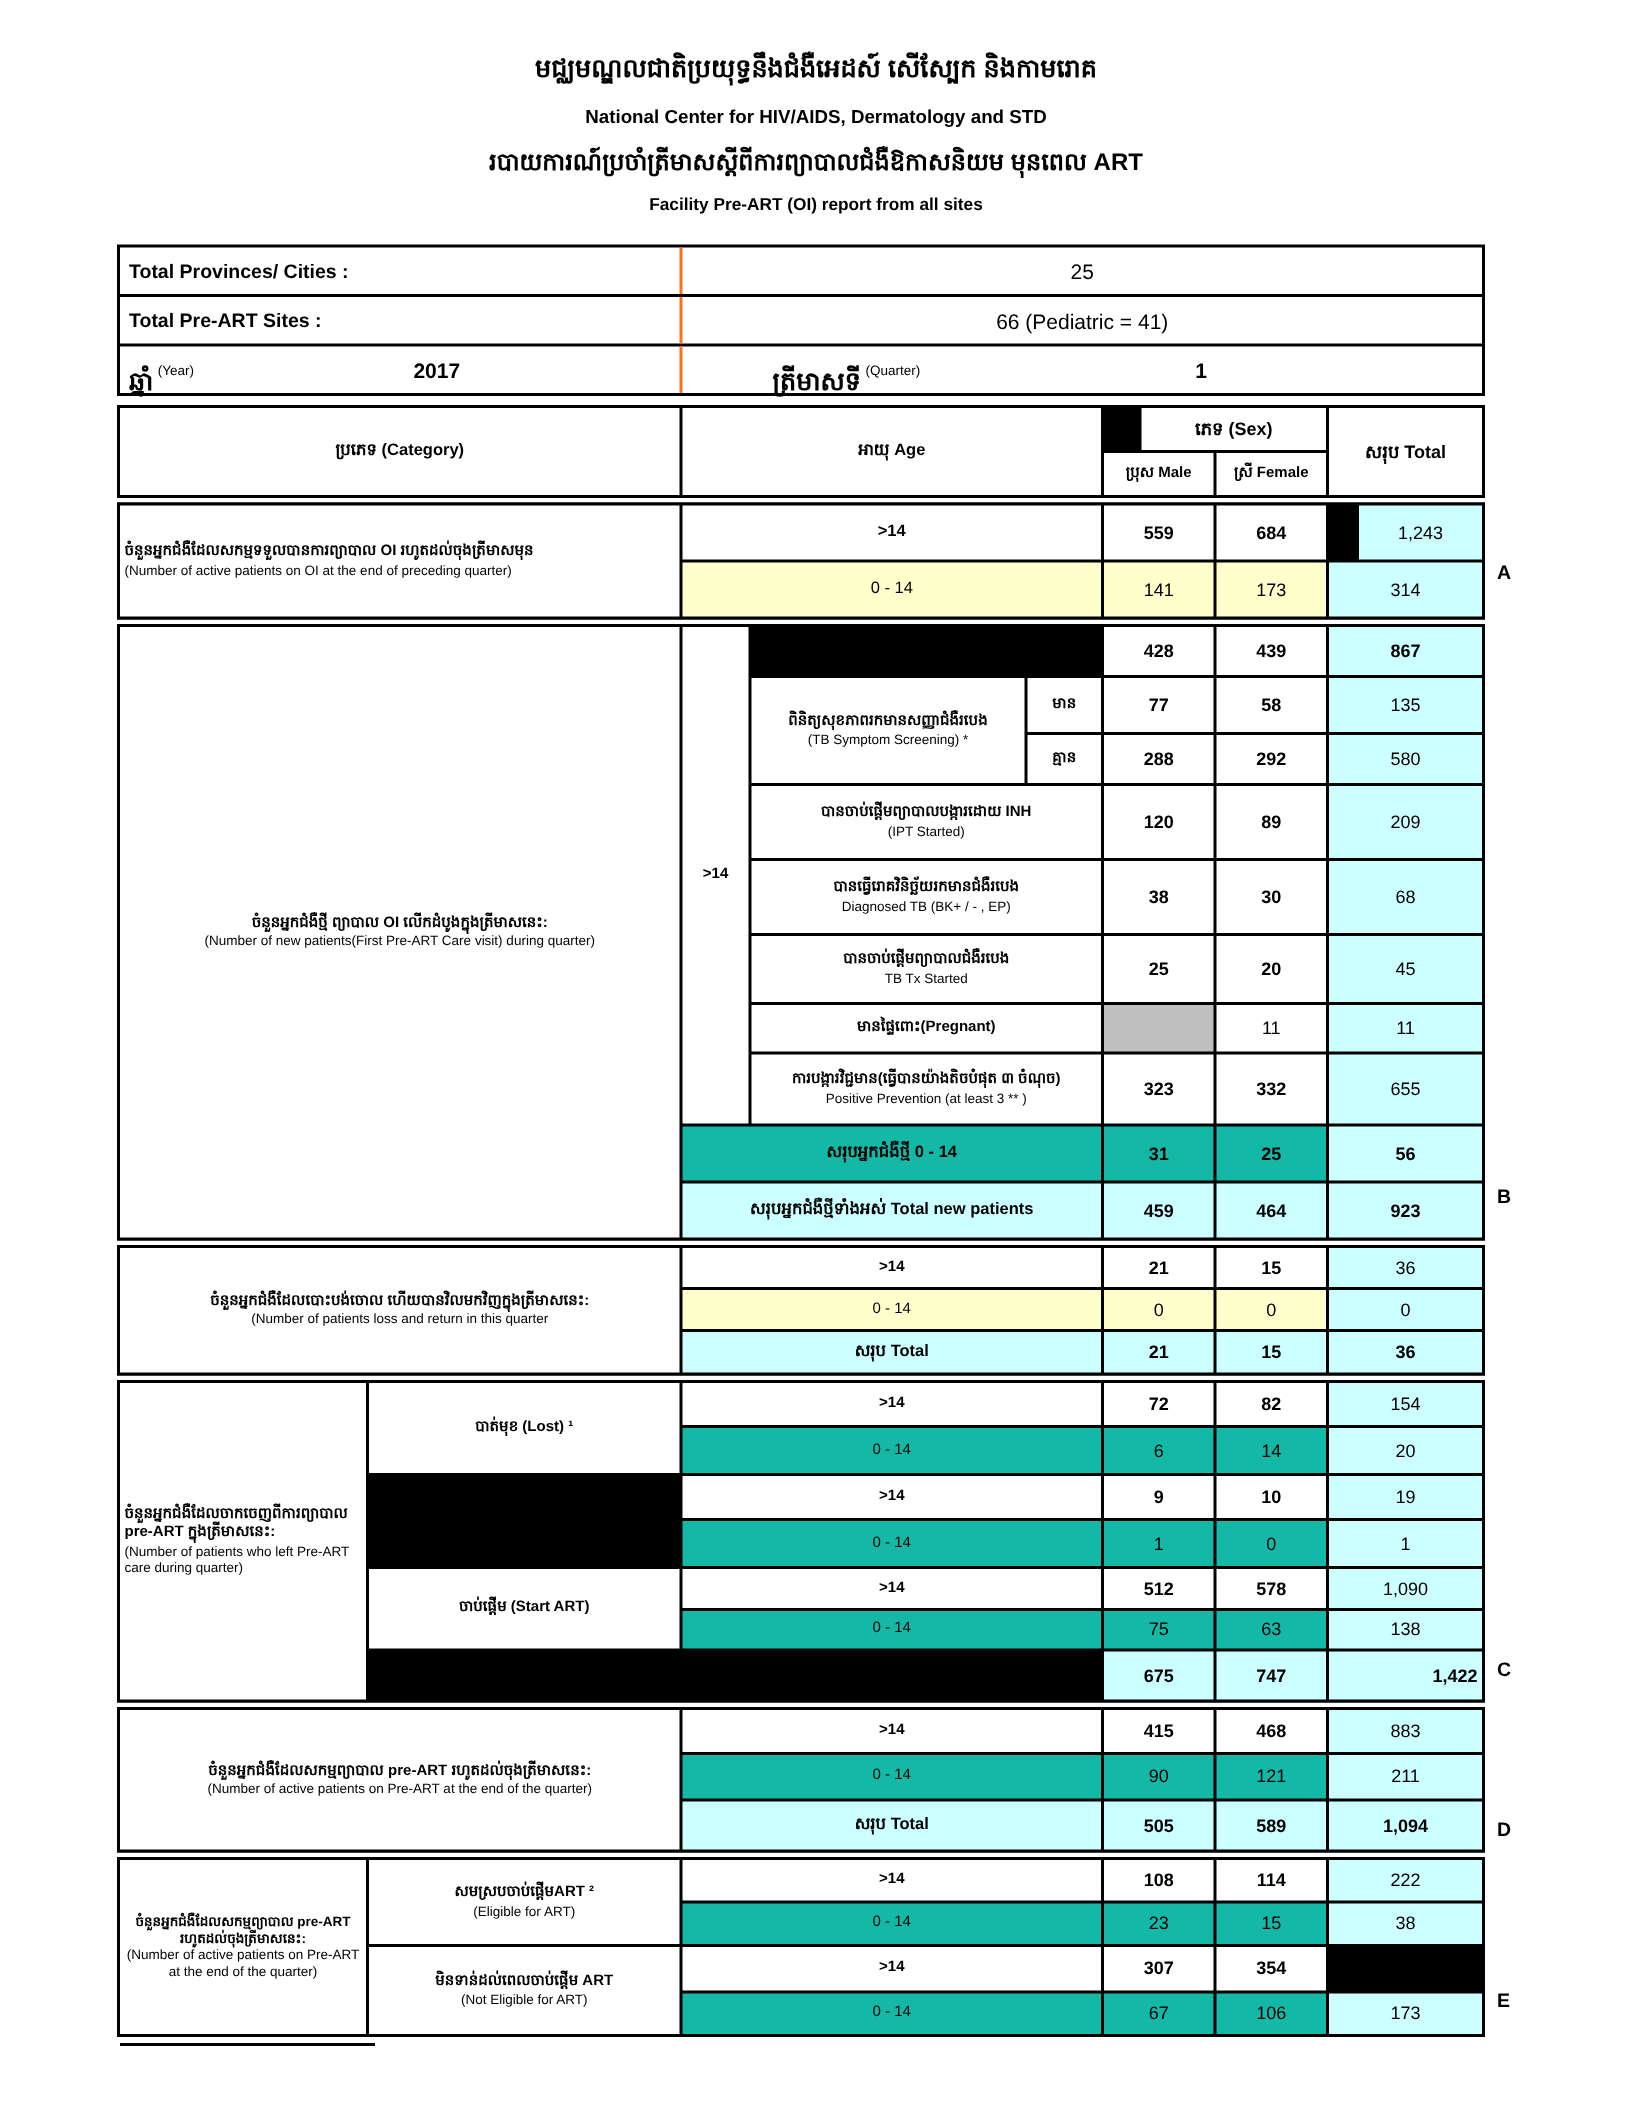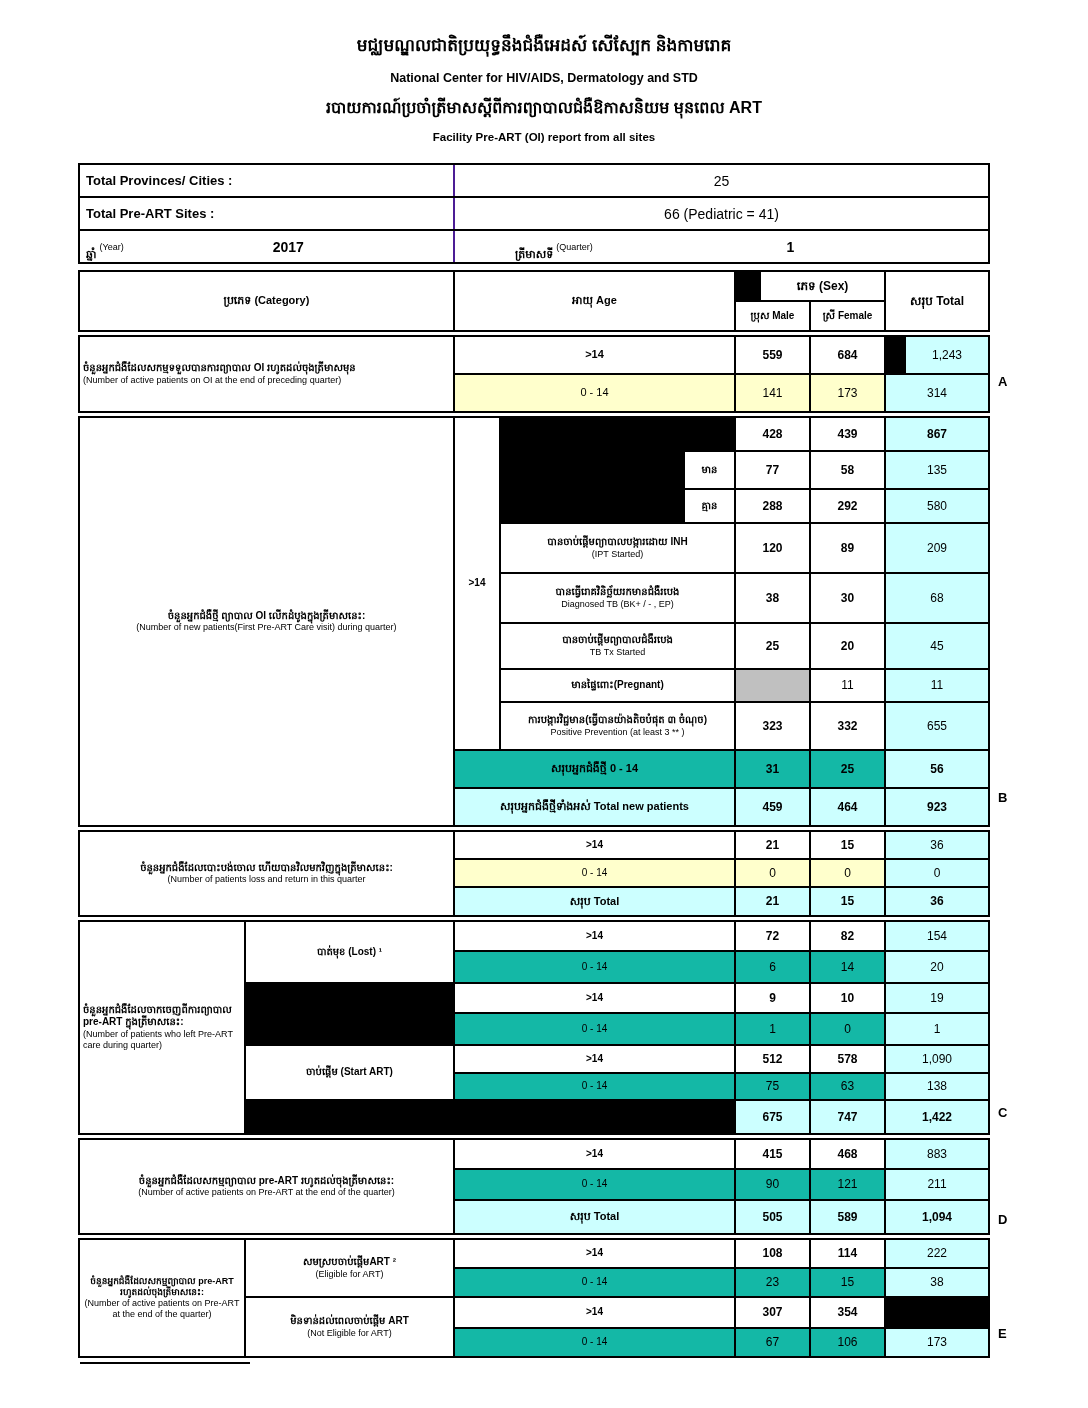--- a/index.html
+++ b/index.html
@@ -11,24 +11,24 @@
   
   .titleblock{position:absolute;top:34px;left:0;width:100%;text-align:center;}
   .t-km1{font-size:17px;font-weight:bold;margin-bottom:12px;}
   .t-en1{font-size:12.5px;font-weight:bold;margin-bottom:12px;}
   .t-km2{font-size:16px;font-weight:bold;margin-bottom:10px;}
   .t-en2{font-size:11.5px;font-weight:bold;}
   
   .info-table{position:absolute;left:78px;top:163px;width:908px;border:2px solid #000;}
   .info-row{display:flex;height:31px;border-bottom:2px solid #000;}
   .info-row:last-child{border-bottom:none;}
-  .info-left{width:375px;border-right:2px solid #4c1d95;display:flex;align-items:center;padding-left:6px;box-sizing:border-box;}
+  .info-left{width:375px;border-right:2px solid #f97316;display:flex;align-items:center;padding-left:6px;box-sizing:border-box;}
   .info-right{flex:1;display:flex;align-items:center;}
   .info-label{font-size:13px;font-weight:bold;}
-  .info-km{font-size:11px;font-weight:bold;margin-top:17px;}
+  .info-km{font-size:17px;font-weight:bold;margin-top:17px;}
   .info-en{font-size:9px;margin-left:3px;}
   .info-val{flex:1;text-align:center;font-size:14px;}
   .pad-l{padding-left:60px;}
   
   #report{position:absolute;left:78px;top:270px;width:912px;}
   .section{
     display:grid;
     grid-template-columns:164px 207px 44px 182px 49px 73px 73px 102px;
     gap:2px;background:#000;border:2px solid #000;margin-bottom:3px;
   }
@@ -154,20 +154,24 @@
       </div>
       <div class="cell b val" style="grid-area: 1 / 6 / span 1 / span 1;">
         <span class="km">428</span>
       </div>
       <div class="cell b val" style="grid-area: 1 / 7 / span 1 / span 1;">
         <span class="km">439</span>
       </div>
       <div class="cell bg-cy b val" style="grid-area: 1 / 8 / span 1 / span 1;">
         <span class="km">867</span>
       </div>
+      <div class="cell b" style="font-size: 10px; grid-area: 2 / 4 / span 2 / span 1;">
+        <span class="km">ពិនិត្យសុខភាពរកមានសញ្ញាជំងឺរបេង</span>
+        <span class="en">(TB Symptom Screening) *</span>
+      </div>
       <div class="cell b" style="font-size: 10px; grid-area: 2 / 5 / span 1 / span 1;">
         <span class="km">មាន</span>
       </div>
       <div class="cell b val" style="grid-area: 2 / 6 / span 1 / span 1;">
         <span class="km">77</span>
       </div>
       <div class="cell b val" style="grid-area: 2 / 7 / span 1 / span 1;">
         <span class="km">58</span>
       </div>
       <div class="cell bg-cy val" style="grid-area: 2 / 8 / span 1 / span 1;">
@@ -398,21 +402,21 @@
       </div>
       <div class="cell bg-cy val" style="grid-area: 6 / 8 / span 1 / span 1;">
         <span class="km">138</span>
       </div>
       <div class="cell bg-cy b val" style="grid-area: 7 / 6 / span 1 / span 1;">
         <span class="km">675</span>
       </div>
       <div class="cell bg-cy b val" style="grid-area: 7 / 7 / span 1 / span 1;">
         <span class="km">747</span>
       </div>
-      <div class="cell bg-cy b val" style="grid-area: 7 / 8 / span 1 / span 1;">
+      <div class="cell bg-cy b val" style="grid-area: 7 / 8 / span 1 / span 1; align-items: flex-end;">
         <span class="km">1,422</span>
       </div>
     </div>
     <div class="section" style="grid-template-rows: 28px 29px 32px;">
       <div class="cell b" style="font-size: 10px; grid-area: 1 / 1 / span 3 / span 2;">
         <span class="km">ចំនួនអ្នកជំងឺដែលសកម្មព្យាបាល pre-ART រហូតដល់ចុងត្រីមាសនេះ:</span>
         <span class="en">(Number of active patients on Pre-ART at the end of the quarter)</span>
       </div>
       <div class="cell b" style="font-size: 10px; grid-area: 1 / 3 / span 1 / span 3;">
         <span class="km">&gt;14</span>

